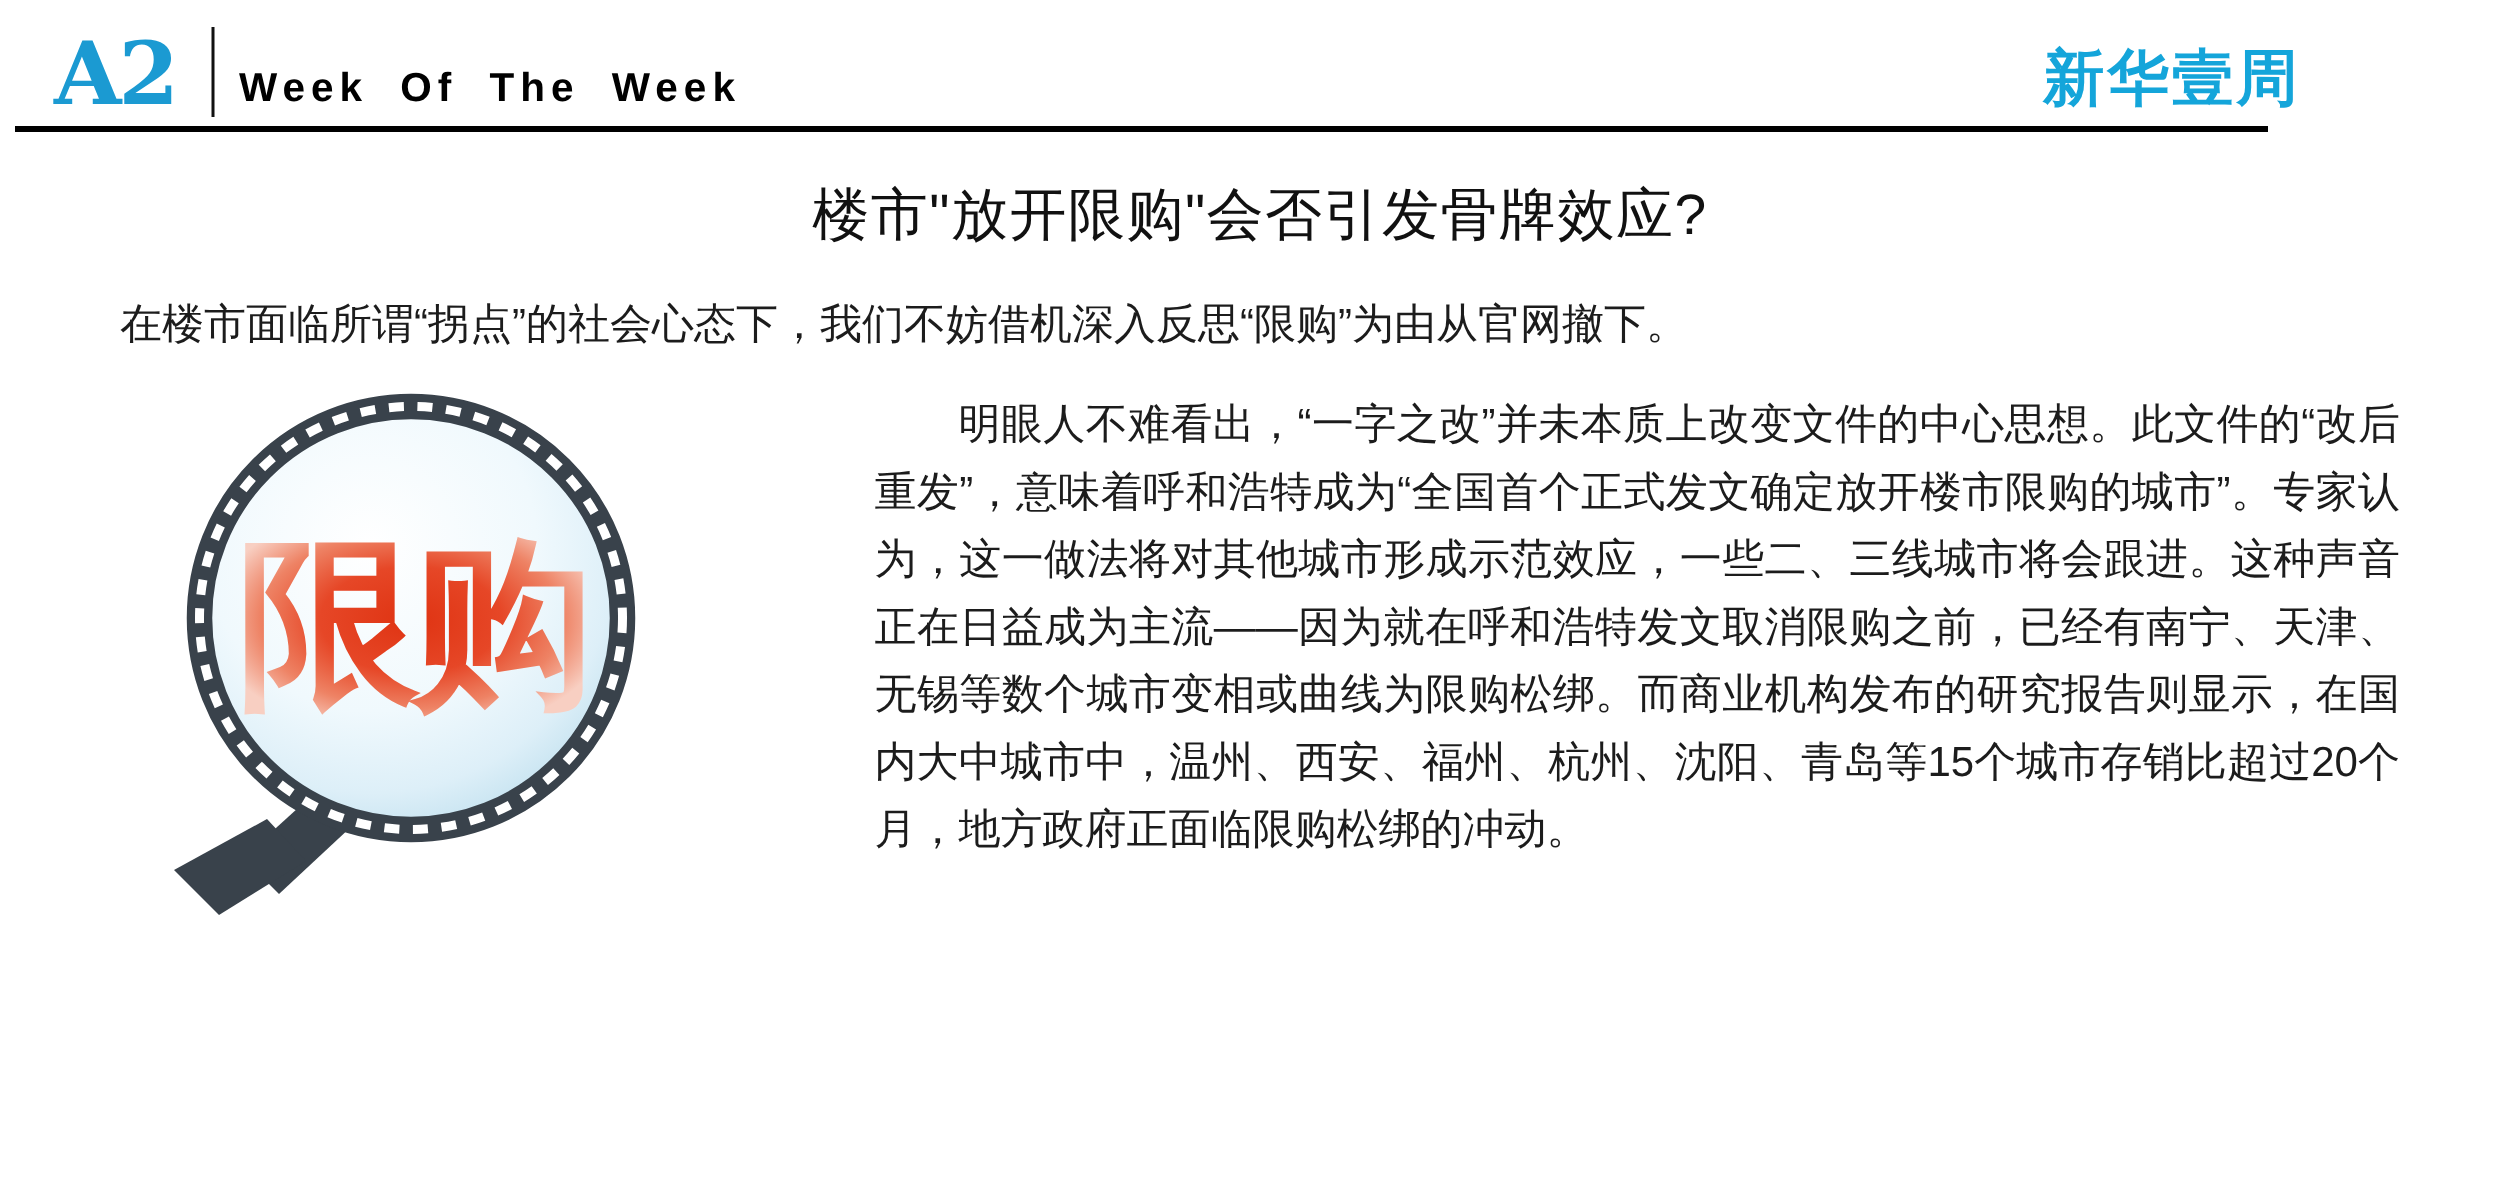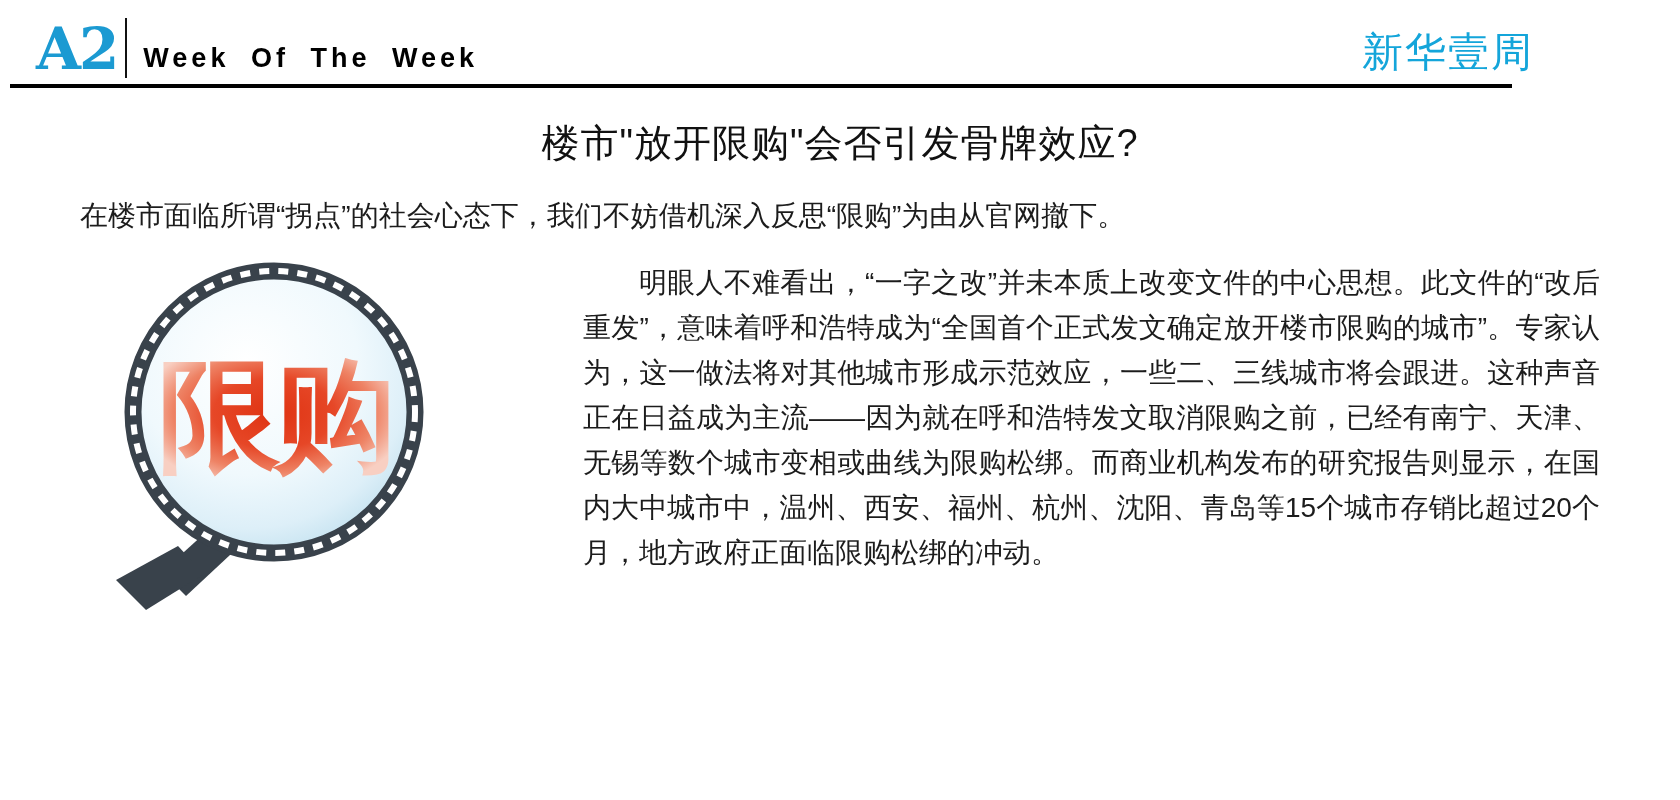--- a/index.html
+++ b/index.html
@@ -16,36 +16,36 @@
     display:flex;align-items:flex-end;
     height:80px;
     padding:0 0 0 36px;
   }
   .page-number{
     font-family:"DejaVu Serif","Liberation Serif",serif;
     font-weight:bold;
     font-size:58px;line-height:62px;
     color:#1b9ad2;
     letter-spacing:-2px;
-    padding-right:8px;
+    padding-right:24px;
   }
   .header-divider{
     width:2px;height:60px;background:#111;
     margin-bottom:2px;
   }
   .section-title{
     font-size:27px;font-weight:bold;
     letter-spacing:4px;word-spacing:10px;
     color:#000;
     margin:0 0 6px 16px;
   }
   .masthead{
     margin-left:auto;
     margin-right:146px;
-    font-size:41px;font-weight:normal;
+    font-size:41px;font-weight:bold;
     letter-spacing:2px;
     color:#14a5da;
     margin-bottom:0px;
   }
   .header-rule{
     height:0;border:none;border-top:4px solid #000;
     margin:4px 168px 0 10px;
   }
   
   .article{padding:0 80px;}

